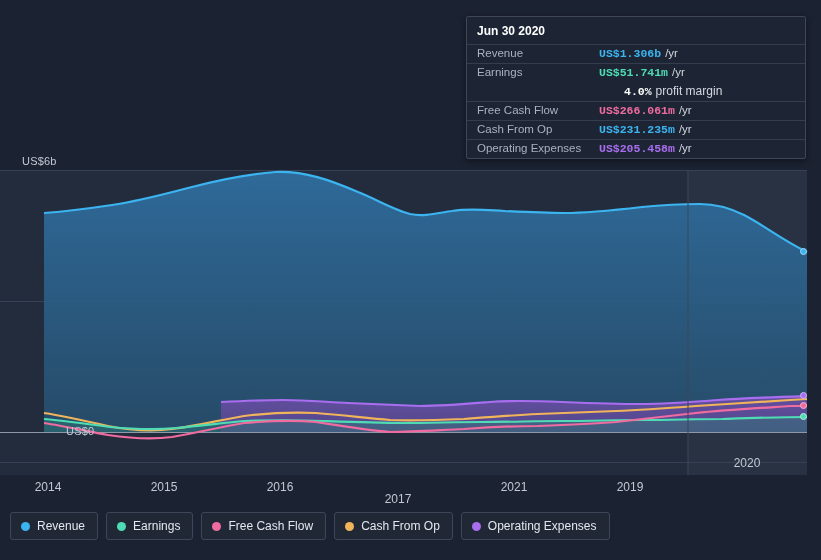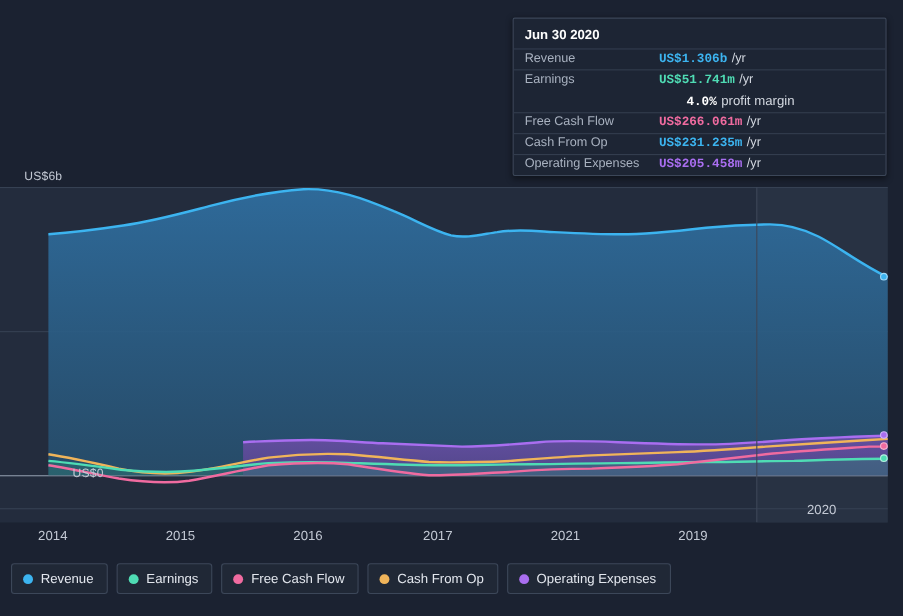--- a/index.html
+++ b/index.html
@@ -231,21 +231,21 @@
     <div class="endpoint" style="left:800px; top:232px; background:#f06ba0; border-color:#f7b4cf;"></div>
     <div class="endpoint" style="left:800px; top:243px; background:#4fdcb4; border-color:#b4f0e0;"></div>
   </div>
 
   <div class="ylabel" style="left:22px; top:425px;margin-left:44px;">US$0</div>
   <div class="ylabel" style="left:22px; top:473px;margin-top:44px;">-US$200m</div>
 
   <div class="xlabel" style="left:18px;  top:480px;">2014</div>
   <div class="xlabel" style="left:134px; top:480px;">2015</div>
   <div class="xlabel" style="left:250px; top:480px;">2016</div>
-  <div class="xlabel" style="left:368px; top:480px;">2017</div>
+  <div class="xlabel" style="left:368px; top:492px;">2017</div>
   <div class="xlabel" style="left:484px; top:480px;">2021</div>
   <div class="xlabel" style="left:600px; top:480px;">2019</div>
   <div class="xlabel" style="left:717px; top:456px;">2020</div>
 
   <div id="tooltip">
     <div class="tt-title">Jun 30 2020</div>
 
     <div class="tt-row">
       <span class="tt-label">Revenue</span>
       <span class="tt-value" style="color:#3cb4f0;">US$1.306b</span>

